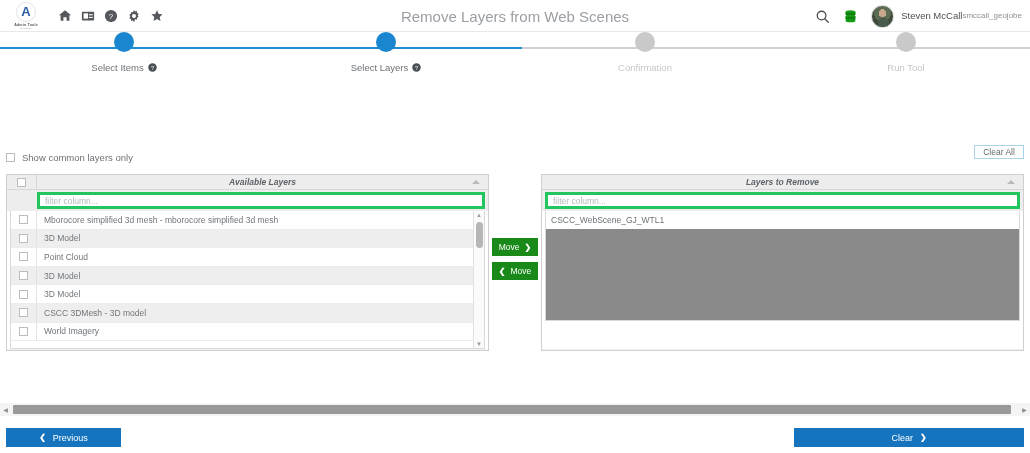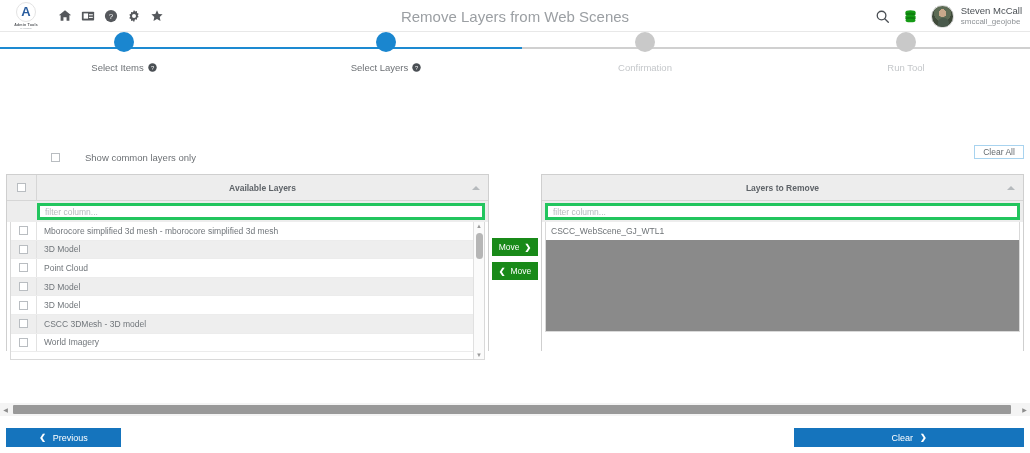--- a/index.html
+++ b/index.html
@@ -50,21 +50,21 @@
   .user-block { display:flex; align-items:center; gap:7px; }
   .avatar {
     width:23px; height:23px; border-radius:50%;
     background: radial-gradient(circle at 50% 34%, #c8a88a 0 22%, #5c6b54 23% 48%, #3f4a3a 49% 100%);
     border:1px solid #d8d8d8; overflow:hidden; position:relative;
   }
   .avatar::after{
     content:""; position:absolute; left:6px; top:12px; width:11px; height:11px;
     background:#4a5a4c; border-radius:45% 45% 0 0;
   }
-  .user-names { display:flex; flex-direction:column; line-height:1.15; }
+  .user-names { display:flex; flex-direction:row; line-height:1.15; }
   .user-name { font-size:9.5px; color:#4a4f54; }
   .user-id { font-size:8px; color:#8d9195; }
 
   
   .stepper { position:absolute; left:0; top:32px; width:1030px; height:50px; }
   .step-line {
     position:absolute; top:15px; height:2px; left:0; width:1030px; background:#d0d0d0;
   }
   .step-line-active {
     position:absolute; top:15px; height:2px; left:0; width:522px; background:#1d8ad1;
@@ -77,41 +77,41 @@
   .dot.active { background:#1a86cf; }
   .step-label {
     margin-top:10px; font-size:9.5px; color:#6d7175;
     display:flex; align-items:center; gap:4px; white-space:nowrap;
   }
   .step.inactive .step-label { color:#c4c7ca; }
   .help-ic { width:9px; height:9px; display:inline-block; color:#4a4f54; }
 
   
   .common-row {
-    position:absolute; left:6px; top:152px; display:flex; align-items:center; gap:25px;margin-left:45px;
+    position:absolute; left:6px; top:152px; display:flex; align-items:center; gap:7px;
   }
   .cb {
     width:9px; height:9px; border:1px solid #b9bdc1; background:#fff; display:inline-block;
   }
   .common-label { font-size:9.5px; color:#6d7175; }
 
   .clear-all {
     position:absolute; right:6px; top:145px;
     width:50px; height:14px; background:#fff;
     border:1px solid #a8d3ef; color:#63696e;
     font-size:8.5px; display:flex; align-items:center; justify-content:center;
     font-family:"Liberation Sans", sans-serif;
   }
 
   
   .panel { position:absolute; top:174px; border:1px solid #cfcfcf; background:#f2f2f2; }
   .panel-left { left:6px; width:483px; height:177px; }
   .panel-right { left:541px; width:483px; height:177px; }
 
-  .panel-head { display:flex; height:26px; border-bottom:1px solid #d6d6d6; background:#ededed; }
+  .panel-head { display:flex; height:15px; border-bottom:1px solid #d6d6d6; background:#ededed;font-style:italic; }
   .head-cbcell {
     width:30px; display:flex; align-items:center; justify-content:center;
     border-right:1px solid #d6d6d6;
   }
   .head-title {
     flex:1; position:relative; display:flex; align-items:center; justify-content:center;
     font-size:8.5px; color:#5e6368; font-weight:bold;
   }
   .sort-caret {
     position:absolute; right:8px; top:50%; margin-top:-2px;

